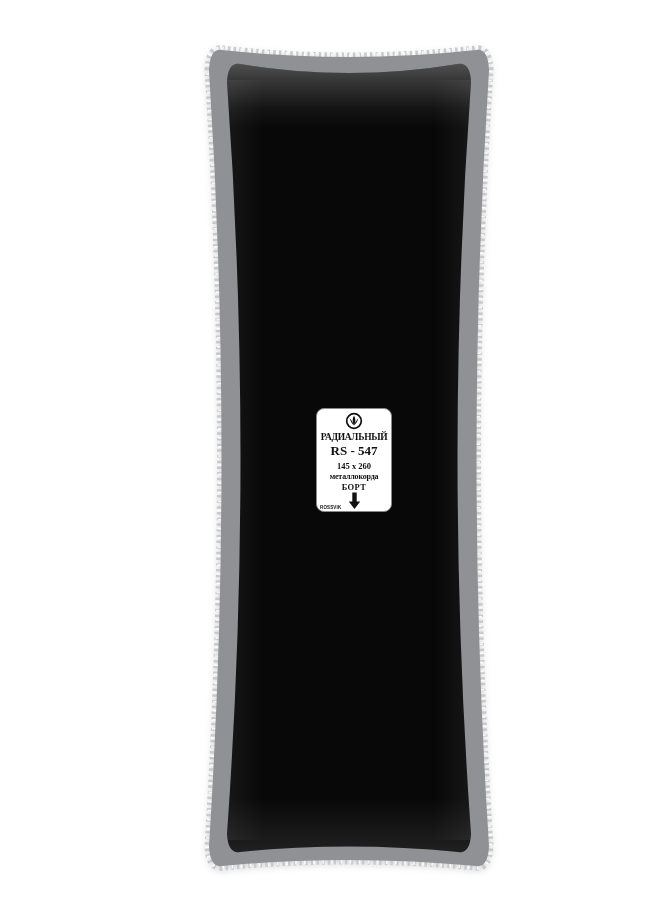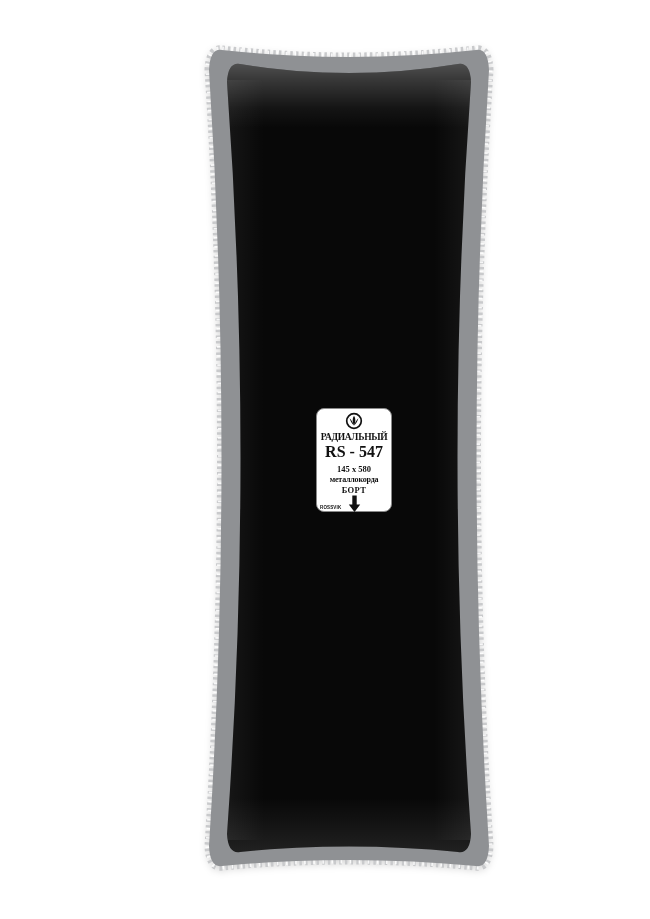--- a/index.html
+++ b/index.html
@@ -41,21 +41,21 @@
     border-radius: 8px;
     color: var(--label-text);
     display: flex;
     flex-direction: column;
     align-items: center;
     text-align: center;
     line-height: 1.05;
   }
   .logo { margin-top: 3px; height: 18px; }
   .l-title { font-size: 9.5px; font-weight: bold; margin-top: 3px; letter-spacing: -0.3px; white-space: nowrap; }
-  .l-model { font-size: 16px;  font-weight: bold; margin-top: 1px; white-space: nowrap; }
+  .l-model { font-size: 13px;  font-weight: bold; margin-top: 1px; white-space: nowrap; }
   .l-size  { font-size: 8.5px; font-weight: bold; margin-top: 4px; white-space: nowrap; }
   .l-cord  { font-size: 8px;   font-weight: bold; margin-top: 2px; letter-spacing: -0.2px; white-space: nowrap; text-align: right; }
   .l-bort  { font-size: 8.5px; font-weight: bold; margin-top: 2px; letter-spacing: 0.4px; white-space: nowrap; }
   .arrow   { margin-top: 0px; height: 17px; }
   .l-brand {
     position: absolute;
     left: 3px;
     bottom: 1px;
     font-size: 9px;
     font-weight: bold;
@@ -112,21 +112,21 @@
     <div class="logo">
       <svg width="18" height="18" viewBox="0 0 18 18" aria-hidden="true">
         <circle cx="9" cy="9" r="7.3" fill="none" stroke="#111" stroke-width="1.7"></circle>
         <path d="M9,3.8 C7.2,6.2 7.2,10.4 9,13.6 C10.8,10.4 10.8,6.2 9,3.8 Z" fill="#111"></path>
         <path d="M4.6,6.2 C5.4,9 6.8,11.6 9,13.6 C8,10.8 6.6,8 4.6,6.2 Z" fill="#111"></path>
         <path d="M13.4,6.2 C12.6,9 11.2,11.6 9,13.6 C10,10.8 11.4,8 13.4,6.2 Z" fill="#111"></path>
       </svg>
     </div>
     <div class="l-title">РАДИАЛЬНЫЙ</div>
     <div class="l-model">RS - 547</div>
-    <div class="l-size">145 x 580</div>
+    <div class="l-size">145 x 260</div>
     <div class="l-cord">металлокорда</div>
     <div class="l-bort">БОРТ</div>
     <div class="arrow">
       <svg width="13" height="17" viewBox="0 0 13 17" aria-hidden="true">
         <path d="M6.5,17 L0.8,9.5 L4.3,9.5 L4.3,0.5 L8.7,0.5 L8.7,9.5 L12.2,9.5 Z" fill="#111"></path>
       </svg>
     </div>
     <div class="l-brand">ROSSVIK</div>
   </div>
 

